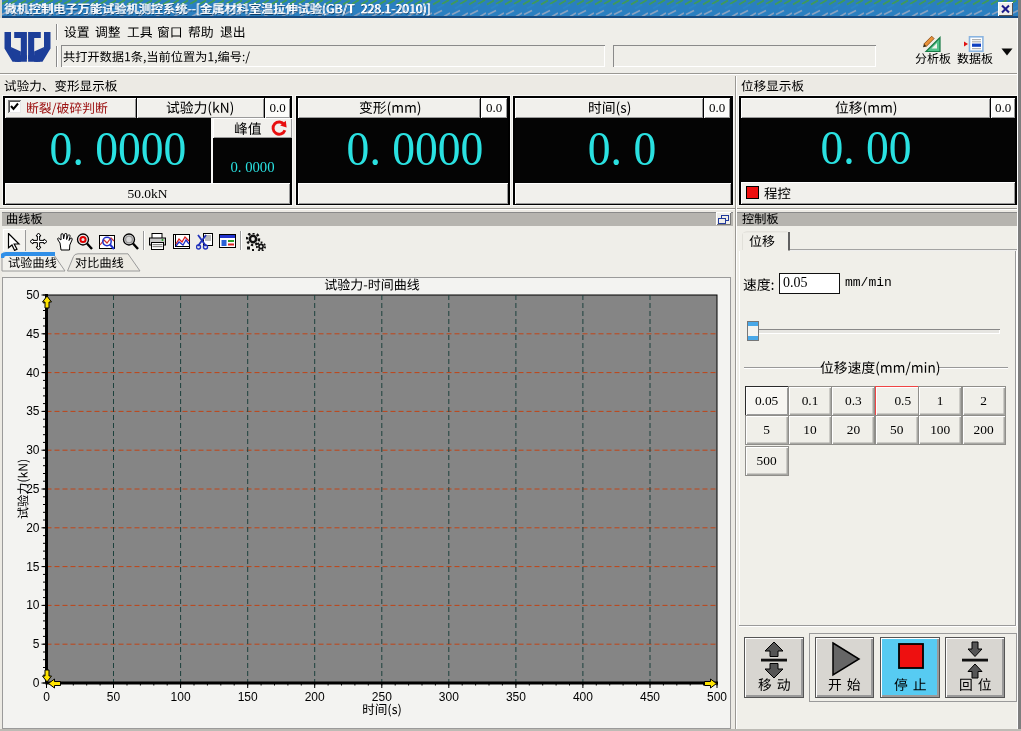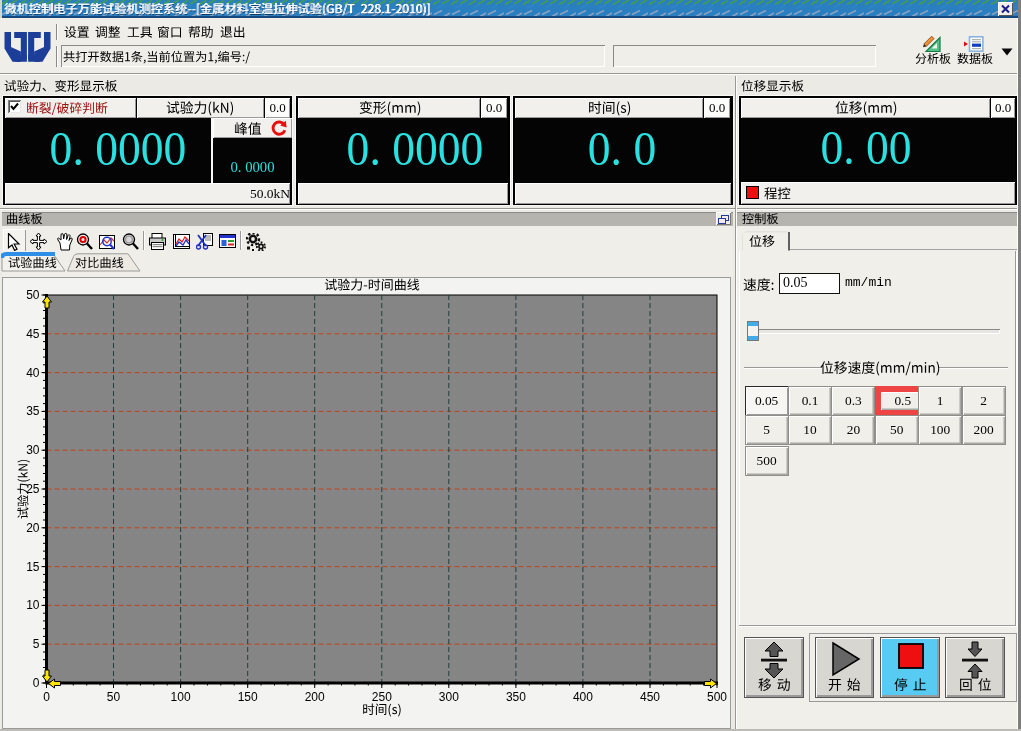--- a/index.html
+++ b/index.html
@@ -445,21 +445,21 @@
       <use href="#u5CF0" x="0"></use>
       <use href="#u503C" x="1000"></use>
     </g>
   </svg>
 <svg class="abs" style="left:270px;top:119.5px" width="17" height="17">
 <path d="M14.2 4.6 A6.1 6.1 0 1 0 14.9 10.2" fill="none" stroke="#e80e0e" stroke-width="2.9"></path>
 <polygon points="15.8,0.8 16.6,7.4 10.2,5.6" fill="#e80e0e"></polygon>
 </svg>
 <div class="abs cyan" style="left:213px;top:138px;width:79px;height:45px;font-size:15.5px;text-align:center;line-height:57px;transform:scaleX(.95)">0. 0000</div>
 <div class="abs" style="left:5px;top:183px;width:285px;height:21px;background:#f1f0ec;box-shadow:inset 1px 1px 0 #fff,inset -1px -1px 0 #9a9a9a;"></div>
-<div class="abs" style="left:5px;top:184px;width:285px;height:19px;font:13.5px 'Liberation Serif';text-align:right;line-height:19px">50.0kN</div>
+<div class="abs" style="left:5px;top:184px;width:285px;height:19px;font:13.5px 'Liberation Serif';text-align:center;line-height:19px">50.0kN</div>
 <div class="abs" style="left:296px;top:96px;width:214px;height:109px;background:#040404;border:2px solid #000;outline:1px solid #f8f8f6;"></div>
 <div class="abs" style="left:298px;top:98px;width:182px;height:20px;background:#f1f0ec;box-shadow:inset 1px 1px 0 #fff,inset -1px -1px 0 #9a9a9a;"></div>
 <div class="abs" style="left:481px;top:98px;width:26px;height:20px;background:#fcfcfa;box-shadow:inset 1px 1px 0 #fff,inset -1px -1px 0 #9a9a9a;"></div>
 <svg style="position:absolute;left:358.8px;top:99.2px;overflow:visible" width="64" height="17">
     <g fill="#000" transform="translate(0,13.80) scale(0.013800)">
       <use href="#u53D8" x="0"></use>
       <use href="#u5F62" x="1000"></use>
       <use href="#u0028" x="2000"></use>
       <use href="#u006D" x="2338"></use>
       <use href="#u006D" x="3264"></use>
@@ -883,21 +883,21 @@
   </svg>
 <div class="abs" style="left:744.6px;top:385.8px;width:44px;height:30.1px;background:#f7f6f2;border:1.5px solid #2a2a2a;box-shadow:inset 1px 1px 0 #fff,inset -1px -1px 0 #9a9a9a;">
     <div style="width:100%;height:100%;font:13.4px 'Liberation Serif';display:flex;align-items:center;justify-content:center">0.05</div>
   </div>
 <div class="abs" style="left:788px;top:385.8px;width:44px;height:30.1px;background:#f0efe9;border:1px solid #8f8e8a;box-shadow:inset 1px 1px 0 #fff,inset -1.5px -1.5px 0 #a8a8a4;">
     <div style="width:100%;height:100%;font:13.4px 'Liberation Serif';display:flex;align-items:center;justify-content:center">0.1</div>
   </div>
 <div class="abs" style="left:831.4px;top:385.8px;width:44px;height:30.1px;background:#f0efe9;border:1px solid #8f8e8a;box-shadow:inset 1px 1px 0 #fff,inset -1.5px -1.5px 0 #a8a8a4;">
     <div style="width:100%;height:100%;font:13.4px 'Liberation Serif';display:flex;align-items:center;justify-content:center">0.3</div>
   </div>
-<div class="abs" style="left:874.8px;top:385.8px;width:56px;height:30.1px;background:#f0efe9;border:6px solid #ef4444;box-shadow:inset 1px 1px 0 #fff,inset -1.5px -1.5px 0 #a8a8a4;">
+<div class="abs" style="left:874.8px;top:385.8px;width:56px;height:30.1px;background:#f0efe9;border:1px solid #ef4444;box-shadow:inset 1px 1px 0 #fff,inset -1.5px -1.5px 0 #a8a8a4;">
     <div style="width:100%;height:100%;font:13.4px 'Liberation Serif';display:flex;align-items:center;justify-content:center">0.5</div>
   </div>
 <div class="abs" style="left:918.2px;top:385.8px;width:44px;height:30.1px;background:#f0efe9;border:1px solid #8f8e8a;box-shadow:inset 1px 1px 0 #fff,inset -1.5px -1.5px 0 #a8a8a4;">
     <div style="width:100%;height:100%;font:13.4px 'Liberation Serif';display:flex;align-items:center;justify-content:center">1</div>
   </div>
 <div class="abs" style="left:961.6px;top:385.8px;width:44px;height:30.1px;background:#f0efe9;border:1px solid #8f8e8a;box-shadow:inset 1px 1px 0 #fff,inset -1.5px -1.5px 0 #a8a8a4;">
     <div style="width:100%;height:100%;font:13.4px 'Liberation Serif';display:flex;align-items:center;justify-content:center">2</div>
   </div>
 <div class="abs" style="left:744.6px;top:415.3px;width:44px;height:30.1px;background:#f0efe9;border:1px solid #8f8e8a;box-shadow:inset 1px 1px 0 #fff,inset -1.5px -1.5px 0 #a8a8a4;">
     <div style="width:100%;height:100%;font:13.4px 'Liberation Serif';display:flex;align-items:center;justify-content:center">5</div>

